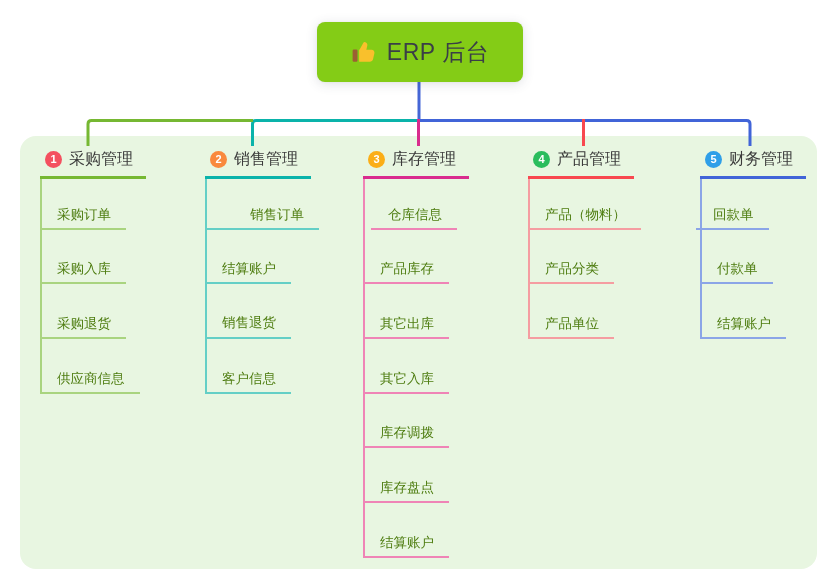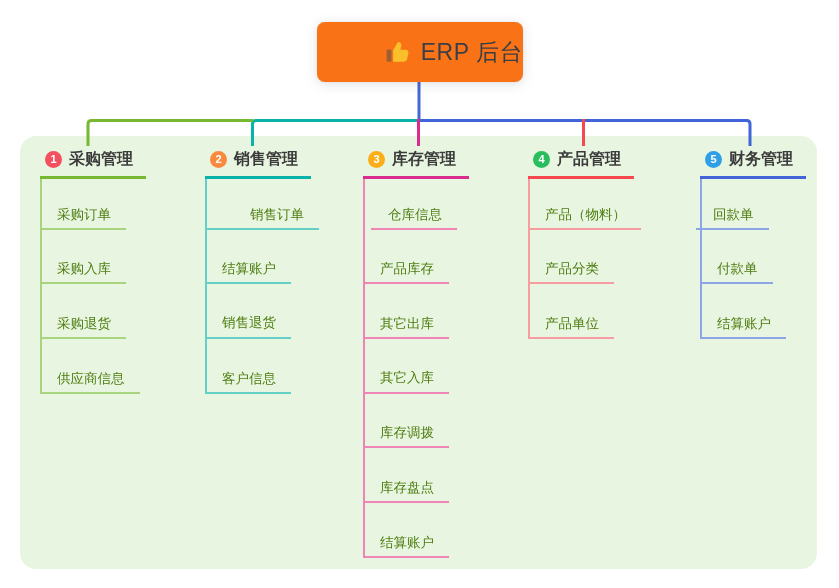--- a/index.html
+++ b/index.html
@@ -8,37 +8,37 @@
     background:#ffffff;
     font-family:"Liberation Sans","DejaVu Sans",sans-serif;
   }
   #panel{
     position:absolute;left:20px;top:136px;width:797px;height:433px;
     border-radius:16px;
   }
   #connectors{position:absolute;left:0;top:0;width:839px;height:588px;pointer-events:none;}
   #root-node{
     position:absolute;left:317px;top:22px;width:206px;height:60px;
-    background:#f97316;border-radius:8px;
+    background:#84cc16;border-radius:8px;
     box-shadow:0 2px 12px rgba(60,70,90,.16), 0 0 2px rgba(60,70,90,.08);
-    display:flex;align-items:center;justify-content:flex-end;gap:10px;
+    display:flex;align-items:center;justify-content:center;gap:10px;
   }
   #root-node .title{font-size:23px;font-weight:500;color:#3a3e47;letter-spacing:.5px;}
   .branch-node{
     position:absolute;height:33px;box-sizing:border-box;
     border-bottom:3px solid #000;
     display:flex;align-items:center;gap:7px;
     padding:0 13px 3px 5px;white-space:nowrap;
   }
   .branch-node .badge{
     width:17px;height:17px;border-radius:50%;flex:0 0 17px;
     display:inline-flex;align-items:center;justify-content:center;
     color:#fff;font-size:11px;font-weight:bold;line-height:17px;
   }
-  .branch-node .blabel{font-size:16px;font-weight:700;color:#3b3b3b;}
+  .branch-node .blabel{font-size:16px;font-weight:400;color:#3b3b3b;}
   .trunk{position:absolute;width:2px;}
   .child-node{
     position:absolute;height:28px;box-sizing:border-box;
     border-bottom:2px solid #000;
     padding:0 15px 3px 17px;
     font-size:13.5px;color:#4d7c0f;line-height:25px;white-space:nowrap;
   }
 </style>
 </head>
 <body>
@@ -82,21 +82,21 @@
     <div class="child-node" style="left: 205px; top: 311px; border-bottom-color: rgb(100, 207, 198); font-family: Liberation Mono, monospace;">销售退货</div>
     <div class="child-node" style="left: 205px; top: 366px; border-bottom-color: rgb(100, 207, 198);">客户信息</div>
     <div class="branch-node" style="left: 363px; top: 146px; border-bottom-color: rgb(217, 44, 142);">
       <span class="badge" style="background: rgb(251, 174, 23);">3</span>
       <span class="blabel">库存管理</span>
     </div>
     <div class="trunk" style="left: 363px; top: 179px; height: 379px; background: rgb(239, 132, 182);"></div>
     <div class="child-node" style="left: 371px; top: 202px; border-bottom-color: rgb(239, 132, 182);">仓库信息</div>
     <div class="child-node" style="left: 363px; top: 256px; border-bottom-color: rgb(239, 132, 182);">产品库存</div>
     <div class="child-node" style="left: 363px; top: 311px; border-bottom-color: rgb(239, 132, 182);">其它出库</div>
-    <div class="child-node" style="left: 363px; top: 366px; border-bottom-color: rgb(239, 132, 182); font-family: Liberation Mono, monospace;">其它入库</div>
+    <div class="child-node" style="left: 363px; top: 366px; border-bottom-color: rgb(239, 132, 182);">其它入库</div>
     <div class="child-node" style="left: 363px; top: 420px; border-bottom-color: rgb(239, 132, 182);">库存调拨</div>
     <div class="child-node" style="left: 363px; top: 475px; border-bottom-color: rgb(239, 132, 182);">库存盘点</div>
     <div class="child-node" style="left: 363px; top: 530px; border-bottom-color: rgb(239, 132, 182);">结算账户</div>
     <div class="branch-node" style="left: 528px; top: 146px; border-bottom-color: rgb(248, 72, 79);">
       <span class="badge" style="background: rgb(42, 189, 93);">4</span>
       <span class="blabel">产品管理</span>
     </div>
     <div class="trunk" style="left: 528px; top: 179px; height: 160px; background: rgb(245, 157, 161);"></div>
     <div class="child-node" style="left: 528px; top: 202px; border-bottom-color: rgb(245, 157, 161);">产品（物料）</div>
     <div class="child-node" style="left: 528px; top: 256px; border-bottom-color: rgb(245, 157, 161);">产品分类</div>

